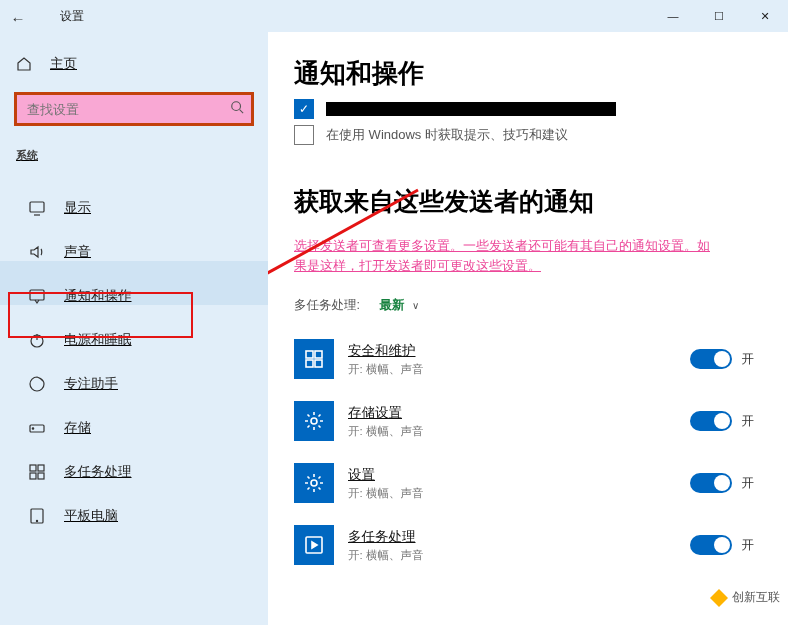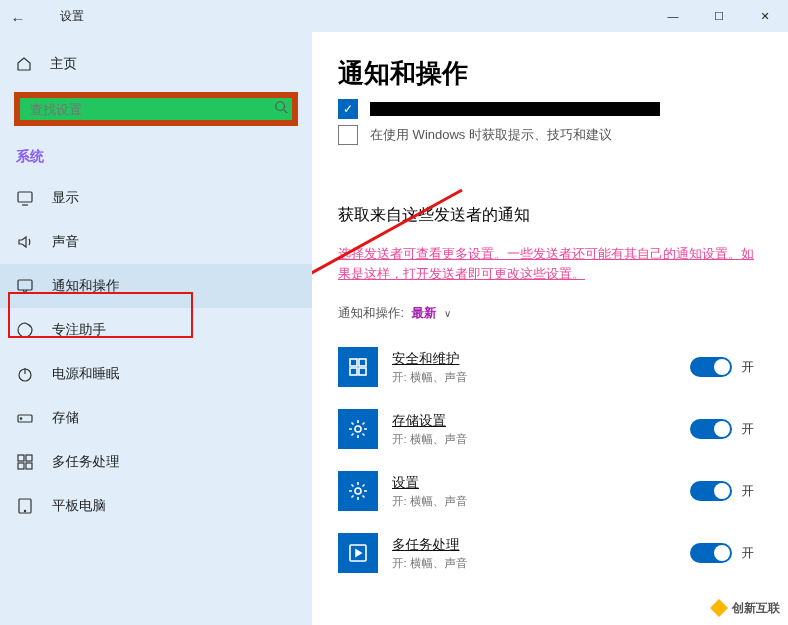--- a/index.html
+++ b/index.html
@@ -6,65 +6,65 @@
 body { width: 788px; height: 625px; overflow: hidden; background: #fff; position: relative; }
 
 .titlebar { height: 32px; display: flex; align-items: center; background: #e1eef9; }
 .titlebar .back { width: 36px; text-align: center; font-size: 15px; color: #333; cursor: pointer; }
 .titlebar .title { margin-left: 24px; font-size: 12px; color: #222; }
 .titlebar .ctrls { margin-left: auto; display: flex; height: 100%; }
 .titlebar .ctrls .btn { width: 46px; display: flex; align-items: center; justify-content: center; color: #222; font-size: 11px; cursor: pointer; }
 
 .wrap { display: flex; height: calc(100% - 32px); }
 
-.sidebar { width: 312px; background: #e1eef9; padding-top: 14px; }
+.sidebar { width: 268px; background: #e1eef9; padding-top: 14px; text-decoration: underline; }
 .home-row { display: flex; align-items: center; height: 36px; padding-left: 16px; gap: 18px; cursor: pointer; }
 .home-row .ic { width: 16px; height: 16px; display:flex; align-items:center; justify-content:center; }
 .home-row span { font-size: 13.5px; color: #222; }
 
 .search { margin: 10px 14px 0 14px; position: relative; }
-.search input { width: 100%; height: 34px; border: 6px solid #c2410c; background: #22c55e; padding: 0 34px 0 10px; font-size: 13px; outline: none; }
+.search input { width: 100%; height: 34px; border: 3px solid #c2410c; background: #f9a8d4; padding: 0 34px 0 10px; font-size: 13px; outline: none; }
 .search .sicon { position: absolute; right: 10px; top: 8px; font-size: 14px; color: #555; }
 
-.category { margin: 22px 0 10px 16px; font-size: 14px; font-weight: 600; color: #8b5cf6; }
-
-.nav-item { display: flex; align-items: center; height: 44px; padding-left: 16px; gap: 18px; cursor: pointer; font-size: 13.5px; color: #222; }
+.category { margin: 22px 0 10px 16px; font-size: 11px; font-weight: 600; color: #404040; }
+
+.nav-item { display: flex; align-items: flex-end; height: 44px; padding-left: 28px; gap: 18px; cursor: pointer; font-size: 13.5px; color: #222; }
 .nav-item.active { background: #cfe3f3; }
 .nav-item .ic { width: 18px; height: 18px; display:flex; align-items:center; justify-content:center; }
 
 .highlight-box { position: absolute; border: 2.5px solid #e41414; pointer-events: none; }
 
 .main { flex: 1; padding: 24px 26px 0 26px; overflow: hidden; position: relative; }
 .main h1 { font-size: 26px; font-weight: 600; margin-bottom: 8px; }
 
 .top-opt { display: flex; align-items: center; gap: 12px; margin: 6px 0; font-size: 13px; color: #555; }
 .chk-on { width: 20px; height: 20px; background: #0067c0; display:flex; align-items:center; justify-content:center; color:#fff; font-size:12px; }
 .chk-off { width: 20px; height: 20px; border: 1px solid #777; }
 
-.main h2 { font-size: 16px; font-weight: 400; margin-top: 60px; }
+.main h2 { font-size: 25px; font-weight: 700; margin-top: 40px; }
 .desc { font-size: 13px; color: #ec4899; margin-top: 18px; line-height: 1.5; max-width: 420px; text-decoration: underline; }
 
 .sort { margin-top: 22px; font-size: 12.5px; color: #555; }
-.sort .val { color: #a21caf; font-weight: 600; margin-left: 4px; }
+.sort .val { color: #15803d; font-weight: 600; margin-left: 16px; }
 .sort .chev { margin-left: 4px; font-size: 10px; }
 
 .sender-list { margin-top: 14px; }
 .sender { display: flex; align-items: center; height: 62px; gap: 14px; }
 .sender .app-ic { width: 40px; height: 40px; background: #0067c0; display:flex; align-items:center; justify-content:center; color:#fff; }
 .sender .info { flex: 1; }
 .sender .name { font-size: 13.5px; color: #111; text-decoration: underline; }
 .sender .sub { font-size: 11.5px; color: #777; margin-top: 2px; }
 .sender .toggle-area { display:flex; align-items:center; gap:10px; margin-right: 8px; }
 .toggle { width: 42px; height: 20px; background: #0067c0; border-radius: 10px; position: relative; cursor: pointer; }
 .toggle::after { content:""; position:absolute; right:2px; top:2px; width:16px; height:16px; background:#fff; border-radius:50%; }
 .toggle-label { font-size: 12.5px; color: #333; }
 
 .arrow { position:absolute; pointer-events:none; }
 
-.watermark { position:absolute; right:8px; bottom:8px; display:flex; align-items:flex-end; gap:4px; font-size:12px; color:#555;font-weight:bold; }
+.watermark { position:absolute; right:8px; bottom:18px; display:flex; align-items:flex-start; gap:4px; font-size:12px; color:#555; }
 .watermark .logo { width:18px; height:18px; background:#ffb400; clip-path: polygon(50% 0, 100% 50%, 50% 100%, 0 50%); }
 </style>
 </head>
 <body>
 
 <div class="titlebar">
   <div class="back">←</div>
   <div class="title">设置</div>
   <div class="ctrls">
     <div class="btn">—</div>
@@ -120,33 +120,33 @@
             <svg width="18" height="18" viewBox="0 0 18 18" fill="none" stroke="#333" stroke-width="1.2">
               <rect x="2" y="3" width="14" height="10" rx="1"></rect>
               <path d="M7 13l2 3 2-3"></path>
             </svg>
           </span>
           <span>通知和操作</span>
         </div>
         <div class="nav-item">
           <span class="ic">
             <svg width="18" height="18" viewBox="0 0 18 18" fill="none" stroke="#333" stroke-width="1.2">
-              <path d="M9 2a7 7 0 1 0 7 7c0-5-7-7-7-7Z"></path>
-            </svg>
-          </span>
-          <span>专注助手</span>
-        </div>
-        <div class="nav-item">
-          <span class="ic">
-            <svg width="18" height="18" viewBox="0 0 18 18" fill="none" stroke="#333" stroke-width="1.2">
               <circle cx="9" cy="10" r="6"></circle>
               <path d="M9 3v6"></path>
             </svg>
           </span>
           <span>电源和睡眠</span>
+        </div>
+        <div class="nav-item">
+          <span class="ic">
+            <svg width="18" height="18" viewBox="0 0 18 18" fill="none" stroke="#333" stroke-width="1.2">
+              <path d="M9 2a7 7 0 1 0 7 7c0-5-7-7-7-7Z"></path>
+            </svg>
+          </span>
+          <span>专注助手</span>
         </div>
         <div class="nav-item">
           <span class="ic">
             <svg width="18" height="18" viewBox="0 0 18 18" fill="none" stroke="#333" stroke-width="1.2">
               <rect x="2" y="6" width="14" height="7" rx="1"></rect>
               <circle cx="5" cy="9.5" r="0.7" fill="#333"></circle>
             </svg>
           </span>
           <span>存储</span>
         </div>
@@ -182,21 +182,21 @@
     </div>
     <div class="top-opt">
       <div class="chk-off"></div>
       <span>在使用 Windows 时获取提示、技巧和建议</span>
     </div>
 
     <h2>获取来自这些发送者的通知</h2>
     <p class="desc">选择发送者可查看更多设置。一些发送者还可能有其自己的通知设置。如果是这样，打开发送者即可更改这些设置。</p>
 
     <div class="sort">
-      <span>通知和操作:</span>
+      <span>多任务处理:</span>
       <span class="val">最新</span>
       <span class="chev">∨</span>
     </div>
 
     <div class="sender-list" id="sender-list">
         <div class="sender">
     <div class="app-ic">
             <svg width="22" height="22" viewBox="0 0 22 22" fill="none" stroke="#fff" stroke-width="1.6">
               <rect x="3" y="3" width="7" height="7"></rect>
               <rect x="12" y="3" width="7" height="7"></rect>

